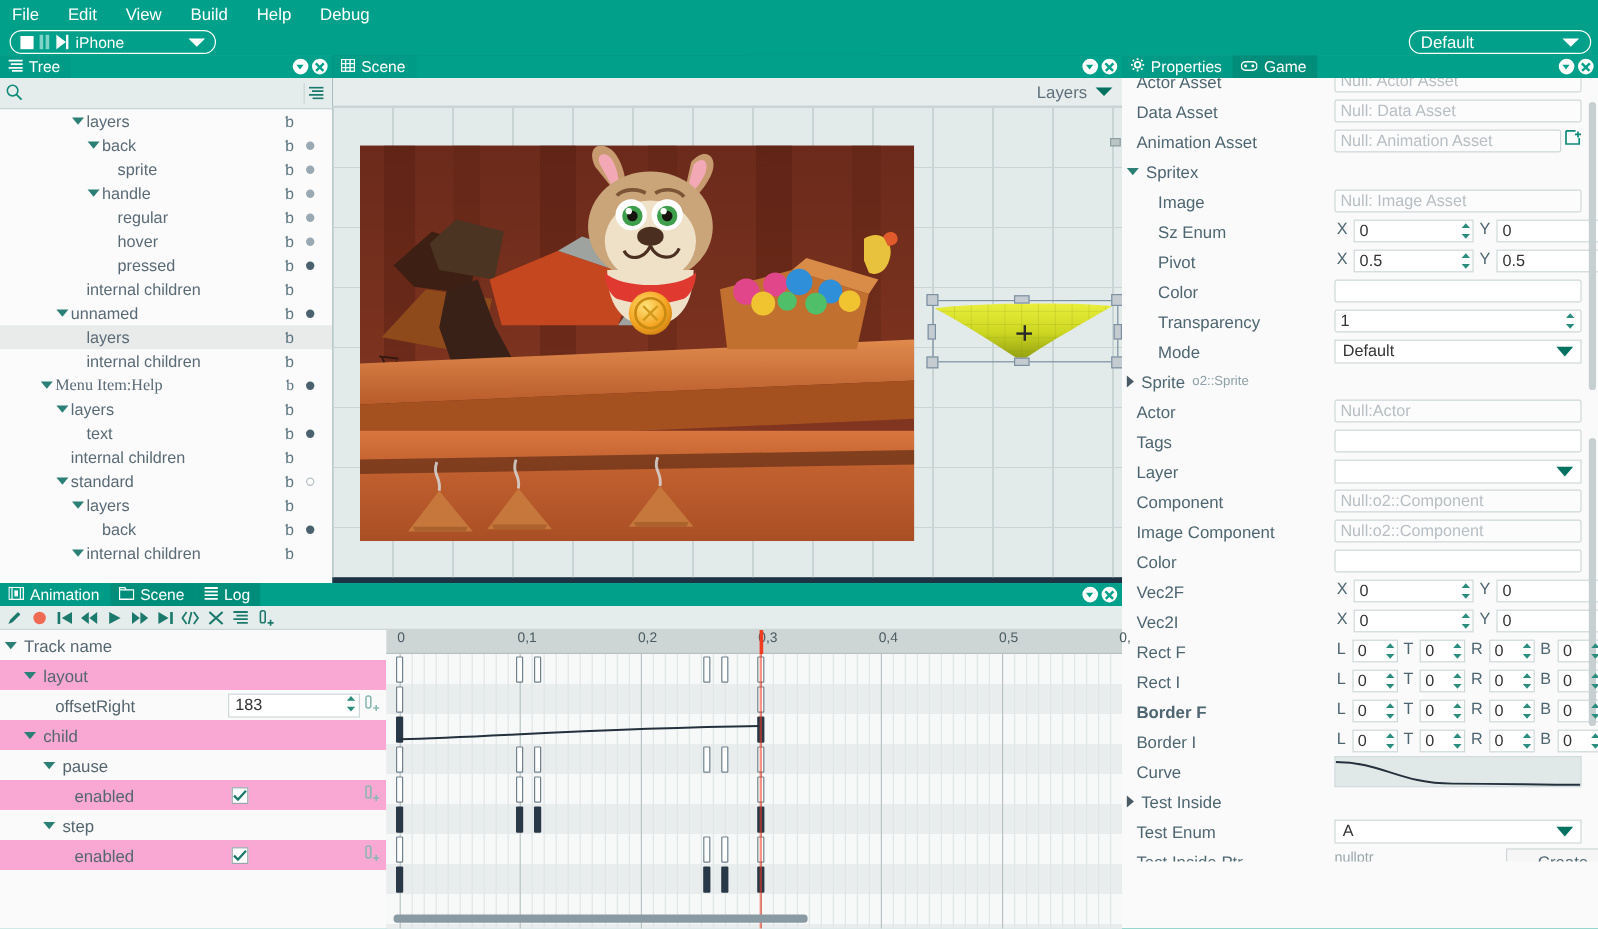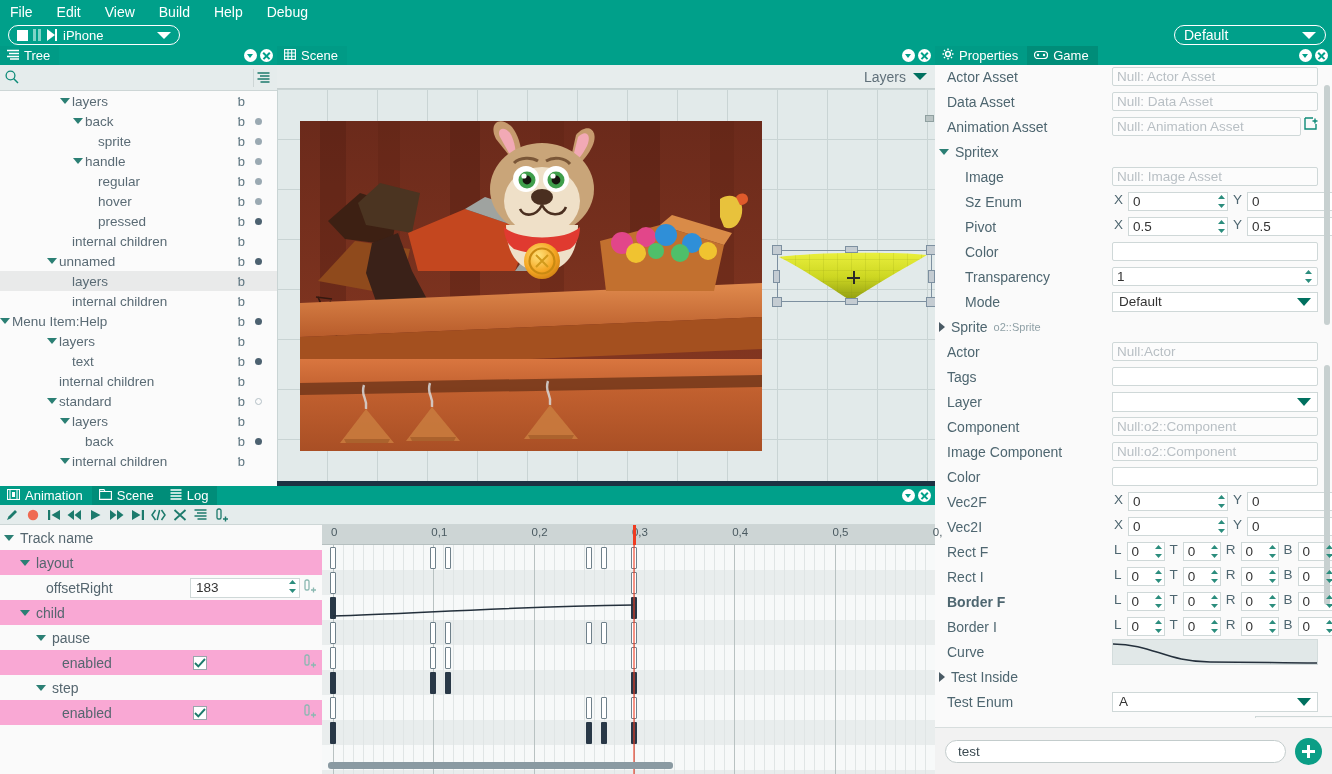--- a/index.html
+++ b/index.html
@@ -387,21 +387,21 @@
         <div class="trow sel" style="padding-left: 60px;">
           <span class="tw none"></span>
           <span class="tlabel">layers</span>
           <span class="lock">ƅ</span>
         </div>
         <div class="trow" style="padding-left: 60px;">
           <span class="tw none"></span>
           <span class="tlabel">internal children</span>
           <span class="lock">ƅ</span>
         </div>
-        <div class="trow" style="">
+        <div class="trow" style="padding-left: 34px; font-family: Liberation Serif, serif;">
           <span class="tw"></span>
           <span class="tlabel">Menu Item:Help</span>
           <span class="lock">ƅ</span>
           <span class="dot filled"></span>
         </div>
         <div class="trow" style="padding-left: 47px;">
           <span class="tw"></span>
           <span class="tlabel">layers</span>
           <span class="lock">ƅ</span>
         </div>
@@ -653,21 +653,21 @@
         </span>
         <span>Game</span>
       </div>
       <div class="spacer"></div>
       <div class="pbtns">
         <span class="cbtn dn"></span>
         <span class="cbtn x"></span>
       </div>
     </div>
 
-    <div class="props-scroll" style="padding-top: 9px;">
+    <div class="props-scroll" style="padding-top: 0px;">
       <div class="props-vscroll"></div>
       <div class="props-vscroll2"></div>
     <div class="prow" style="margin-top: -10px;">
           <span class="plabel" style="padding-left: 0px;">Actor Asset</span>
           <span class="pfield">
             <span class="ptxt ph">Null: Actor Asset</span>
           </span>
         </div>
         <div class="prow">
           <span class="plabel" style="padding-left: 0px;">Data Asset</span>
@@ -1007,26 +1007,20 @@
         </div>
         <div class="prow">
           <span class="plabel" style="padding-left: 0px;">Test Inside Ptr</span>
           <span class="pfield">
             <span style="color: rgb(154, 167, 173); font-size: 12px; width: 140px;">nullptr</span>
             <span class="createbtn">Create</span>
           </span>
         </div>
       </div>
 
-    <div class="props-bottom">
-      <div class="sinput">
-        <span>test</span>
-      </div>
-      <div class="plus-btn"></div>
-    </div>
   </div>
 
   <div class="panel" id="anim-panel">
     <div class="ptabs">
       <div class="ptab active">
         <span>
           <svg width="13" height="11" viewBox="0 0 13 11">
               <rect x="0.5" y="0.5" width="12" height="10" fill="none" stroke="#fff" stroke-width="1.1"></rect>
               <path d="M3 0.5 V10.5 M10 0.5 V10.5" stroke="#fff" stroke-width="1"></path>
               <rect x="5" y="3" width="3" height="5" fill="#fff"></rect>

